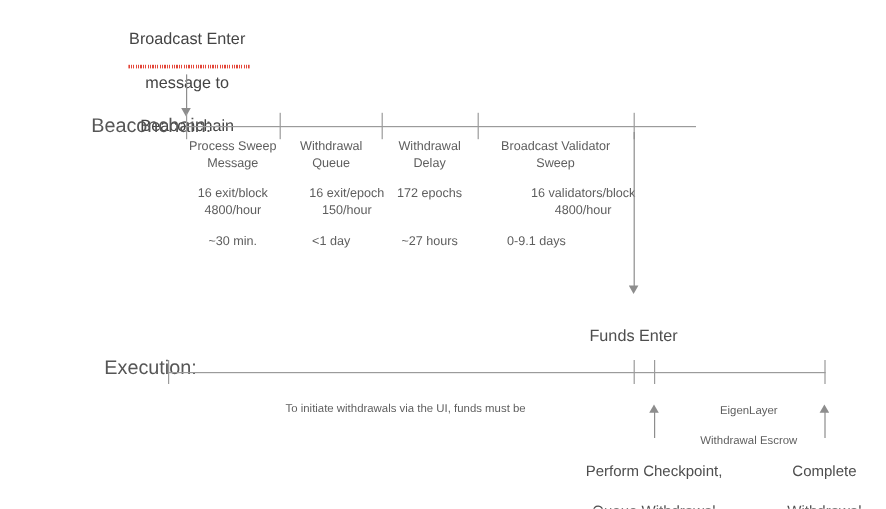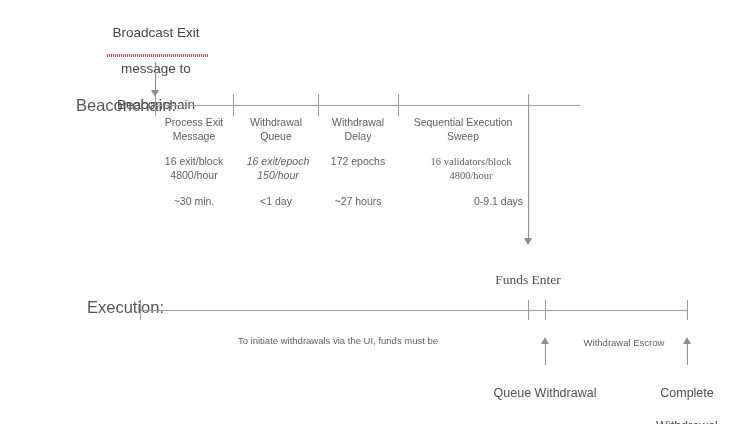--- a/index.html
+++ b/index.html
@@ -38,21 +38,21 @@
     margin-left: 36px;
   }
   .top-label {
     font-size: 13.5px;
     color: #444444;
     line-height: 1.33;
   }
   .seg-title { font-size: 10.5px; }
   .seg-rate  { font-size: 10.5px; }
   .seg-time  { font-size: 10.5px; }
-  .big-note  { font-size: 13.5px; color: #4e4e4e; line-height: 1.32; font-family: Liberation Serif, serif; }
+  .big-note  { font-size: 13.5px; color: #4e4e4e; line-height: 1.32; }
   .mid-note  { font-size: 12.5px; color: #4e4e4e; line-height: 1.32; }
   .small-note{ font-size: 9.5px; line-height: 1.34; }
   .escrow    { font-size: 9.5px; line-height: 1.34; }
 
   
   .squiggle {
     position: absolute;
     height: 3px;
     background-image: repeating-linear-gradient(
         90deg,
@@ -93,61 +93,61 @@
     border-right: 4px solid transparent;
     border-bottom: 7px solid #8d8d8d;
   }
 </style>
 </head>
 <body>
 
 <div class="canvas">
 
   <div class="txt top-label" style="left:80px; top:6px; width:152px;">
-    <div>Broadcast Exit</div>
+    <div>Broadcast Enter</div>
     <div>message to</div>
     <div>Beaconchain</div>
   </div>
   <div class="squiggle" style="left:107px; top:54px; width:101px;"></div>
 
   <div class="vline" style="left:155px; top:62px; height:30px;"></div>
   <div class="arrow-head-down" style="left:151px; top:90px;"></div>
 
   <div class="row-label" style="left:0px; top:96px; width:140px;">Beaconchain:</div>
 
   <div class="hline" style="left:155px; top:105px; width:425px;"></div>
 
   <div class="tick" style="left:155px; top:94px; height:22px;"></div>
   <div class="tick" style="left:233px; top:94px; height:22px;"></div>
   <div class="tick" style="left:318px; top:94px; height:22px;"></div>
   <div class="tick" style="left:398px; top:94px; height:22px;"></div>
   <div class="tick" style="left:528px; top:94px; height:22px;"></div>
 
-  <div class="txt seg-title" style="left:154px; top:116px; width:80px;">Process Exit
+  <div class="txt seg-title" style="left:154px; top:116px; width:80px;">Process Sweep
 Message</div>
   <div class="txt seg-rate" style="left:154px; top:155px; width:80px;">16 exit/block
 4800/hour</div>
   <div class="txt seg-time" style="left:154px; top:195px; width:80px;">~30 min.</div>
 
   <div class="txt seg-title" style="left:235px; top:116px; width:82px;">Withdrawal
 Queue</div>
-  <div class="txt seg-rate" style="left:237px; top:155px; width:82px;font-style:italic;">16 exit/epoch
+  <div class="txt seg-rate" style="left:248px; top:155px; width:82px;">16 exit/epoch
 150/hour</div>
   <div class="txt seg-time" style="left:235px; top:195px; width:82px;">&lt;1 day</div>
 
   <div class="txt seg-title" style="left:318px; top:116px; width:80px;">Withdrawal
 Delay</div>
   <div class="txt seg-rate" style="left:318px; top:155px; width:80px;">172 epochs</div>
   <div class="txt seg-time" style="left:318px; top:195px; width:80px;">~27 hours</div>
 
-  <div class="txt seg-title" style="left:399px; top:116px; width:128px;">Sequential Execution
+  <div class="txt seg-title" style="left:399px; top:116px; width:128px;">Broadcast Validator
 Sweep</div>
-  <div class="txt seg-rate" style="left:407px; top:155px; width:128px;font-family:Liberation Serif, serif;">16 validators/block
+  <div class="txt seg-rate" style="left:422px; top:155px; width:128px;">16 validators/block
 4800/hour</div>
-  <div class="txt seg-time" style="left:395px; top:195px; width:128px;text-align:right;">0-9.1 days</div>
+  <div class="txt seg-time" style="left:383px; top:195px; width:128px;">0-9.1 days</div>
 
   <div class="vline" style="left:528px; top:110px; height:130px;"></div>
   <div class="arrow-head-down" style="left:524px; top:238px;"></div>
 
   <div class="txt big-note" style="left:458px; top:253px; width:140px;">
     <div>Funds Enter</div>
   </div>
 
   <div class="row-label" style="left:0px; top:298px; width:128px;">Execution:</div>
 
@@ -156,27 +156,29 @@
   <div class="tick" style="left:140px; top:300px; height:20px;"></div>
   <div class="tick" style="left:528px; top:300px; height:20px;"></div>
   <div class="tick" style="left:545px; top:300px; height:20px;"></div>
   <div class="tick" style="left:687px; top:300px; height:20px;"></div>
 
   <div class="txt small-note" style="left:188px; top:322px; width:300px;">
     <div>To initiate withdrawals via the UI, funds must be</div>
   </div>
 
   <div class="txt escrow" style="left:566px; top:324px; width:116px;">
+    <div>EigenLayer</div>
     <div>Withdrawal Escrow</div>
   </div>
 
   <div class="vline" style="left:545px; top:343px; height:22px;"></div>
   <div class="arrow-head-up" style="left:541px; top:337px;"></div>
 
   <div class="txt mid-note" style="left:470px; top:368px; width:150px;">
+    <div>Perform Checkpoint,</div>
     <div>Queue Withdrawal</div>
   </div>
 
   <div class="vline" style="left:687px; top:343px; height:22px;"></div>
   <div class="arrow-head-up" style="left:683px; top:337px;"></div>
 
   <div class="txt mid-note" style="left:630px; top:368px; width:114px;">
     <div>Complete</div>
     <div>Withdrawal</div>
   </div>

